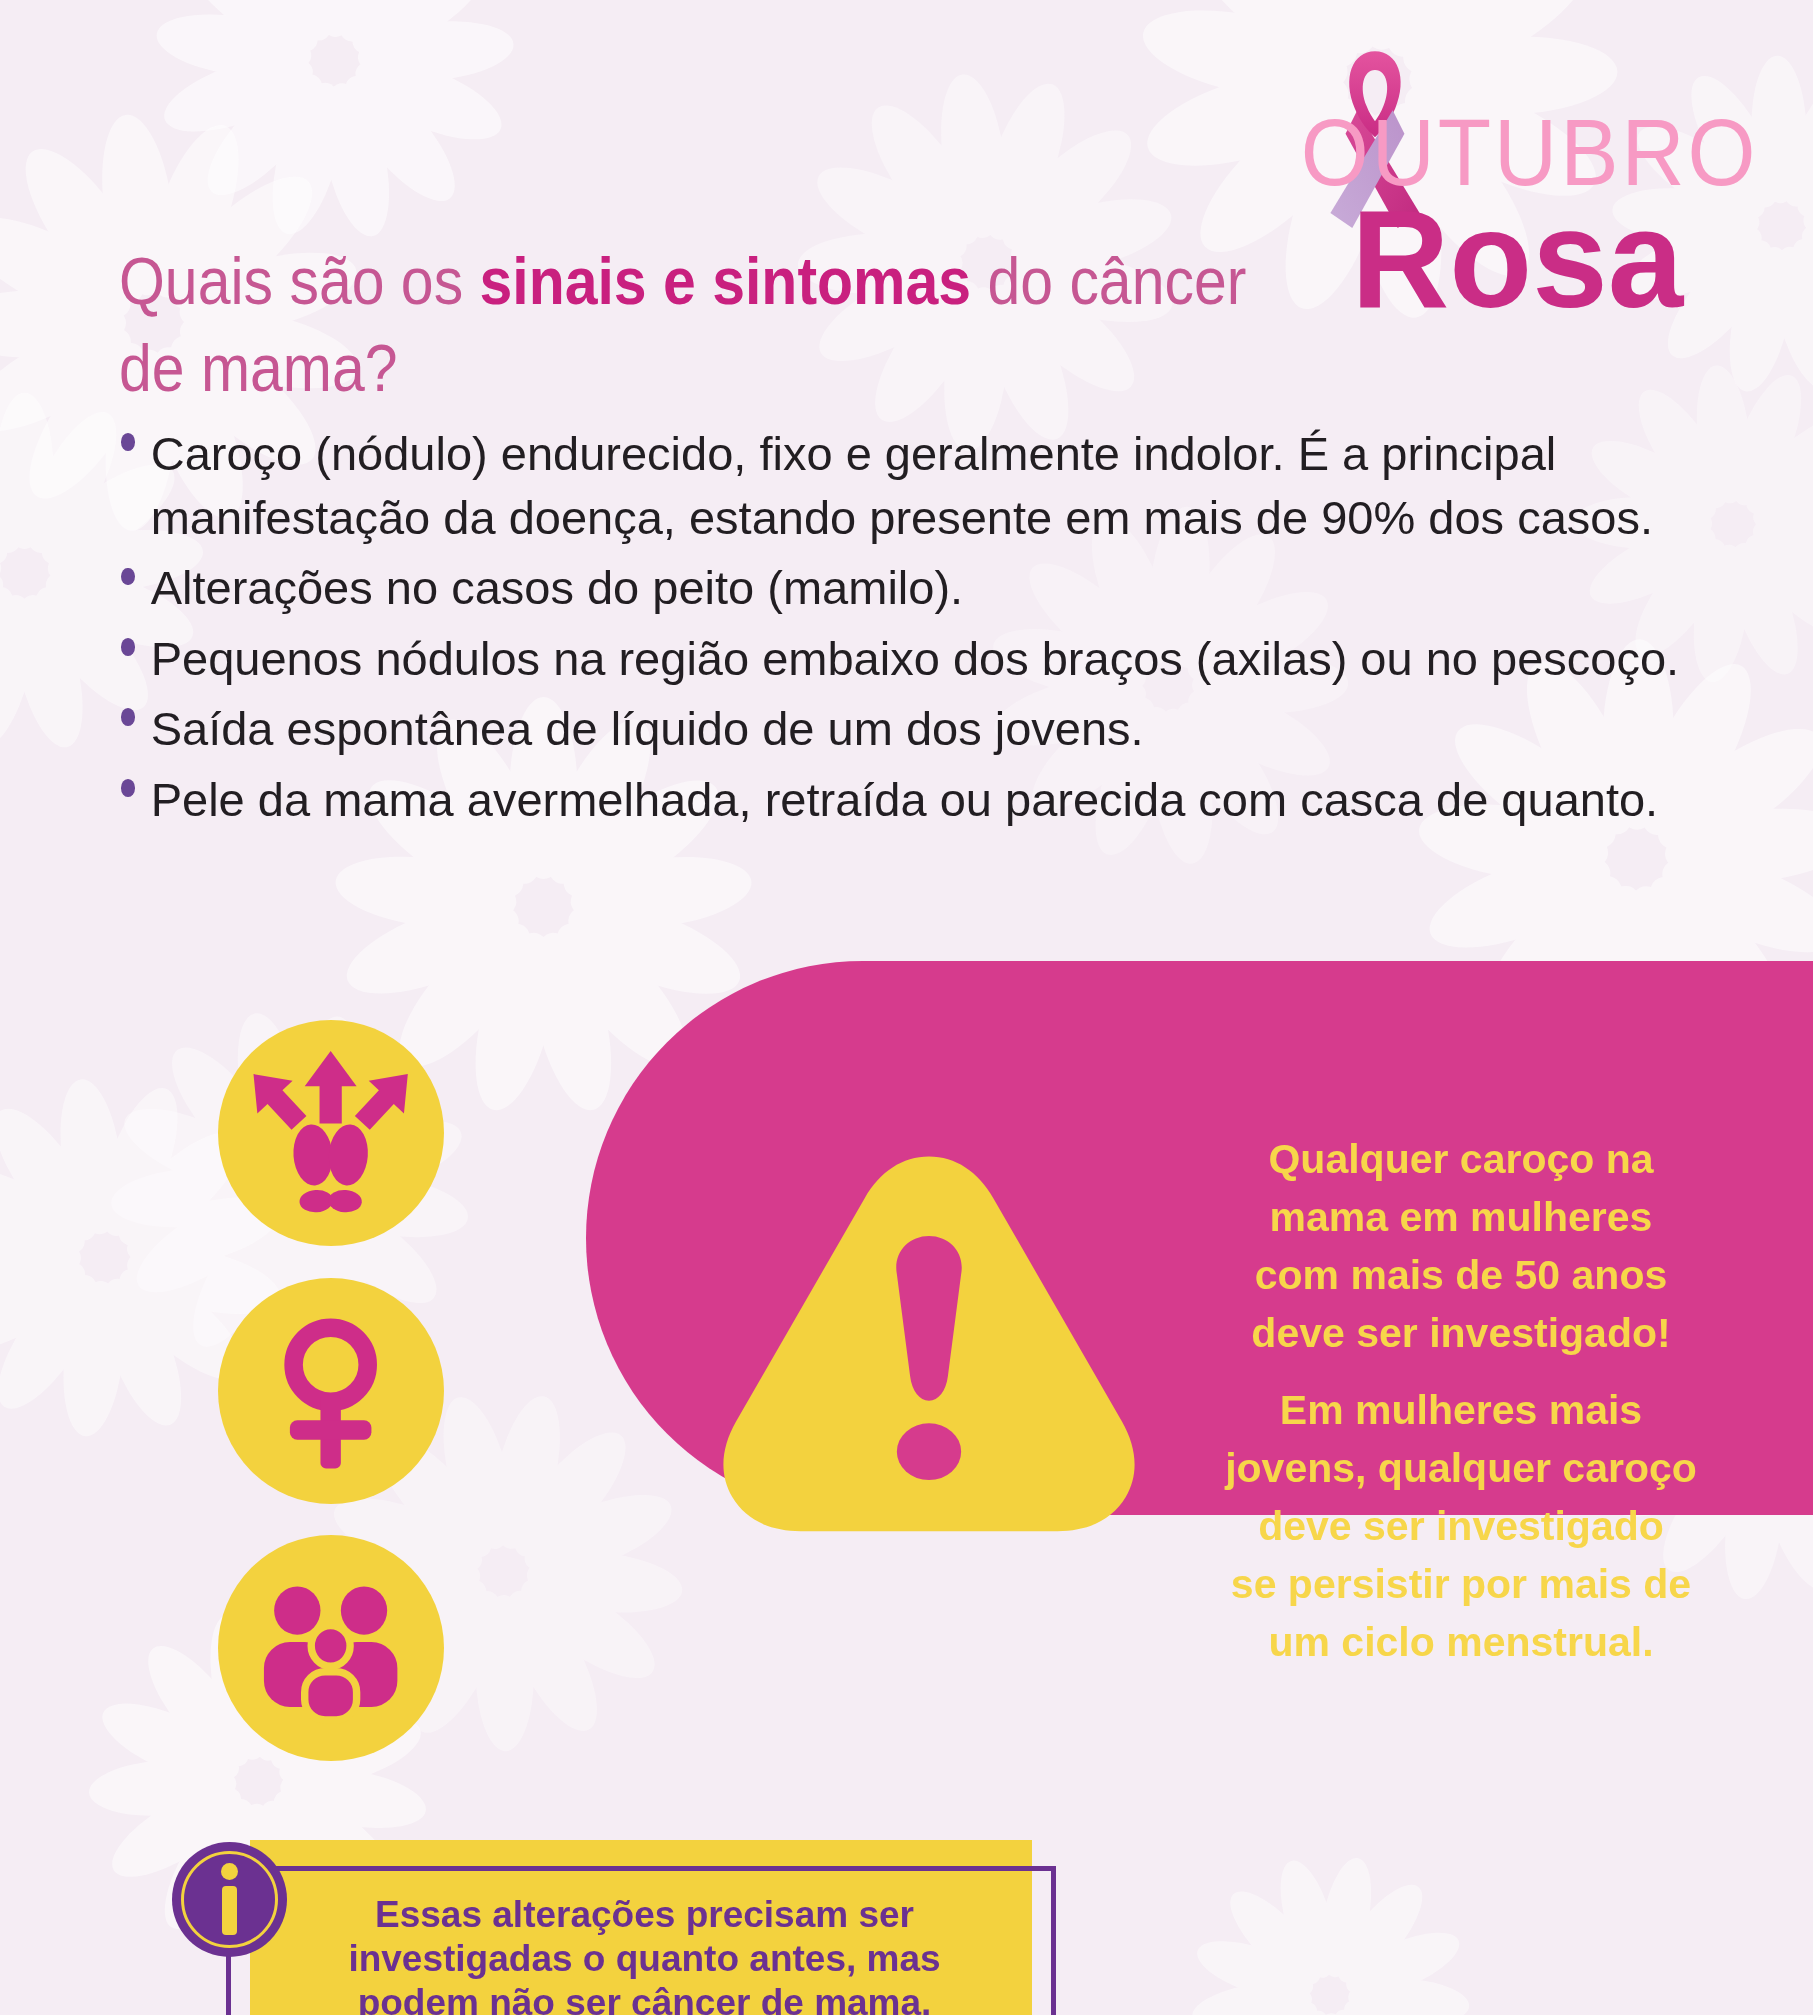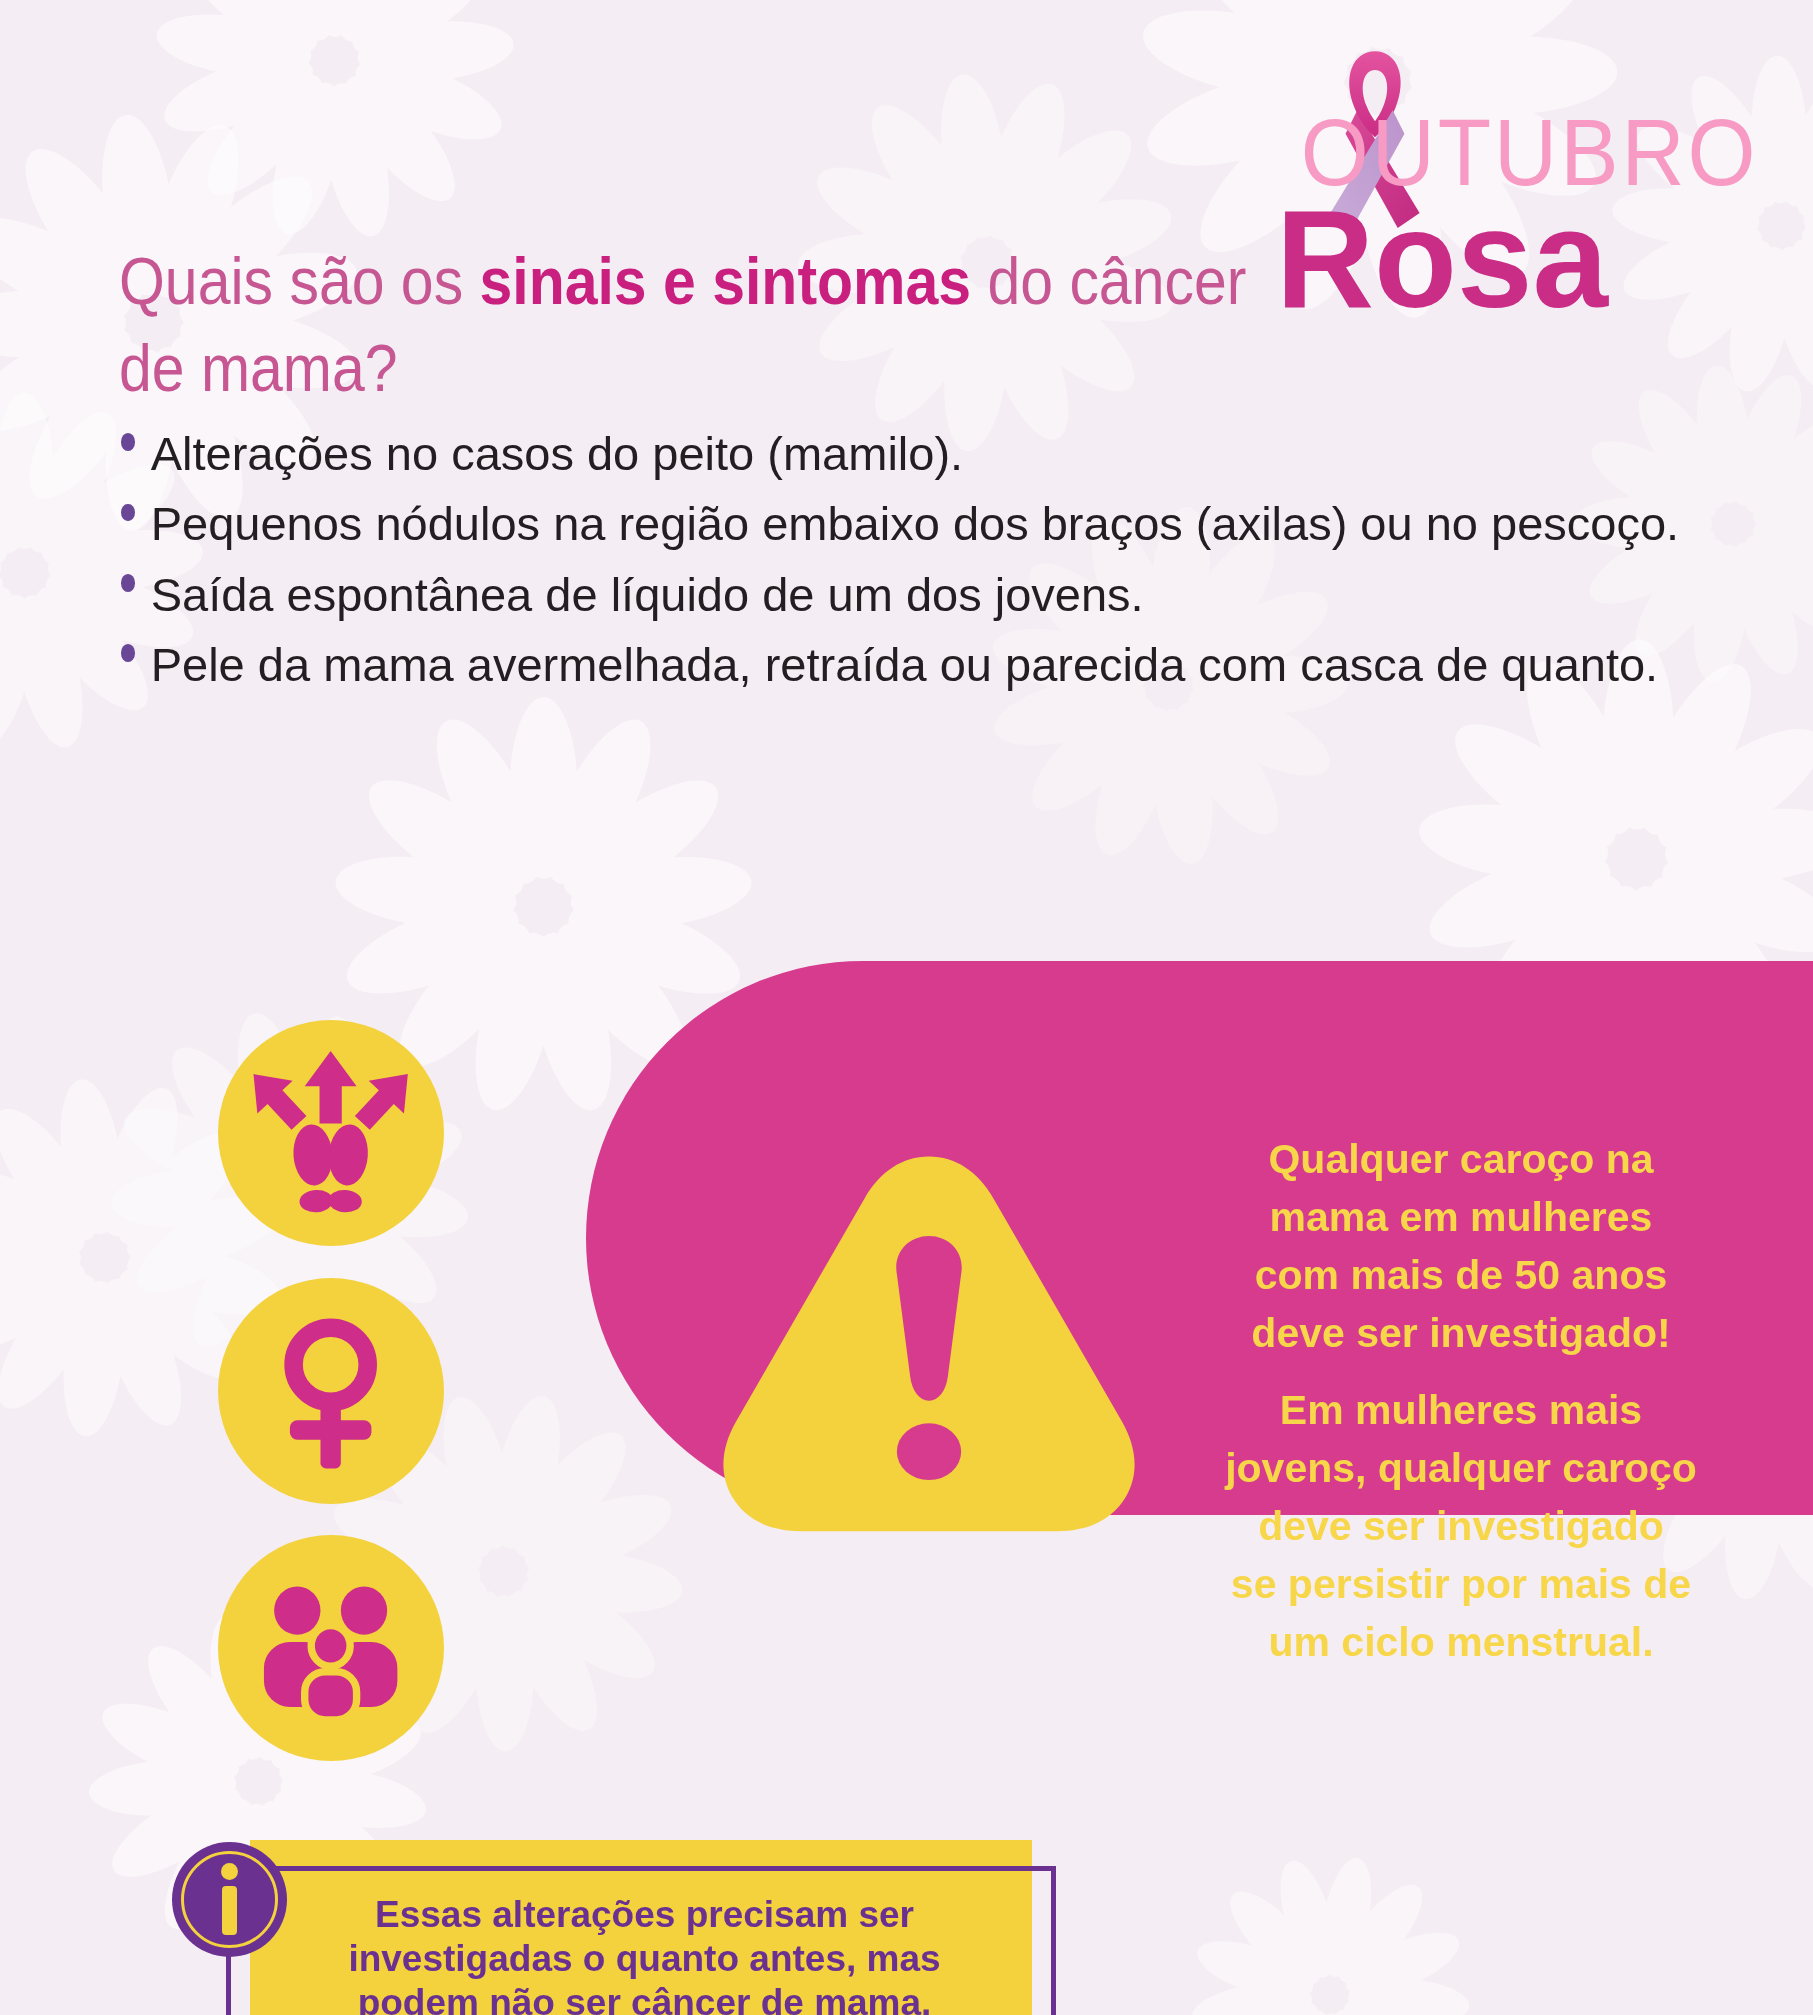--- a/index.html
+++ b/index.html
@@ -6,21 +6,21 @@
   .page{
     position:relative;
     width:1814px;height:2267px;
     background:#f5edf4;
     overflow:hidden;
     font-family:"Liberation Sans", sans-serif;
   }
   .daisy{position:absolute;pointer-events:none;}
   
   .ribbon{position:absolute;left:1320px;top:48px;width:110px;height:202px;}
-  .brand-text{position:absolute;right:56px;top:102px;text-align:left;}
+  .brand-text{position:absolute;right:56px;top:102px;text-align:center;}
   .brand-line1{
     font-size:95px;line-height:101px;letter-spacing:3.2px;color:#f79ac4;
     transform:scaleX(.92);transform-origin:right center;white-space:nowrap;
   }
   .brand-line2{
     font-size:140px;line-height:125px;font-weight:bold;color:#ca2d86;
     transform:scaleX(.97);transform-origin:right center;white-space:nowrap;margin-top:-7.3px;
   }
   
   .title{
@@ -191,20 +191,24 @@
   </div>
 
   <div class="title">
     <div><span>Quais são os </span><span class="hl">sinais e sintomas</span><span> do câncer</span></div>
     <div>de mama?</div>
   </div>
 
   <ul class="symptoms">
       <li>
         <span class="dot"></span>
+        <span>Caroço (nódulo) endurecido, fixo e geralmente indolor. É a principal manifestação da doença, estando presente em mais de 90% dos casos.</span>
+      </li>
+      <li>
+        <span class="dot"></span>
         <span>Alterações no casos do peito (mamilo).</span>
       </li>
       <li>
         <span class="dot"></span>
         <span>Pequenos nódulos na região embaixo dos braços (axilas) ou no pescoço.</span>
       </li>
       <li>
         <span class="dot"></span>
         <span>Saída espontânea de líquido de um dos jovens.</span>
       </li>

